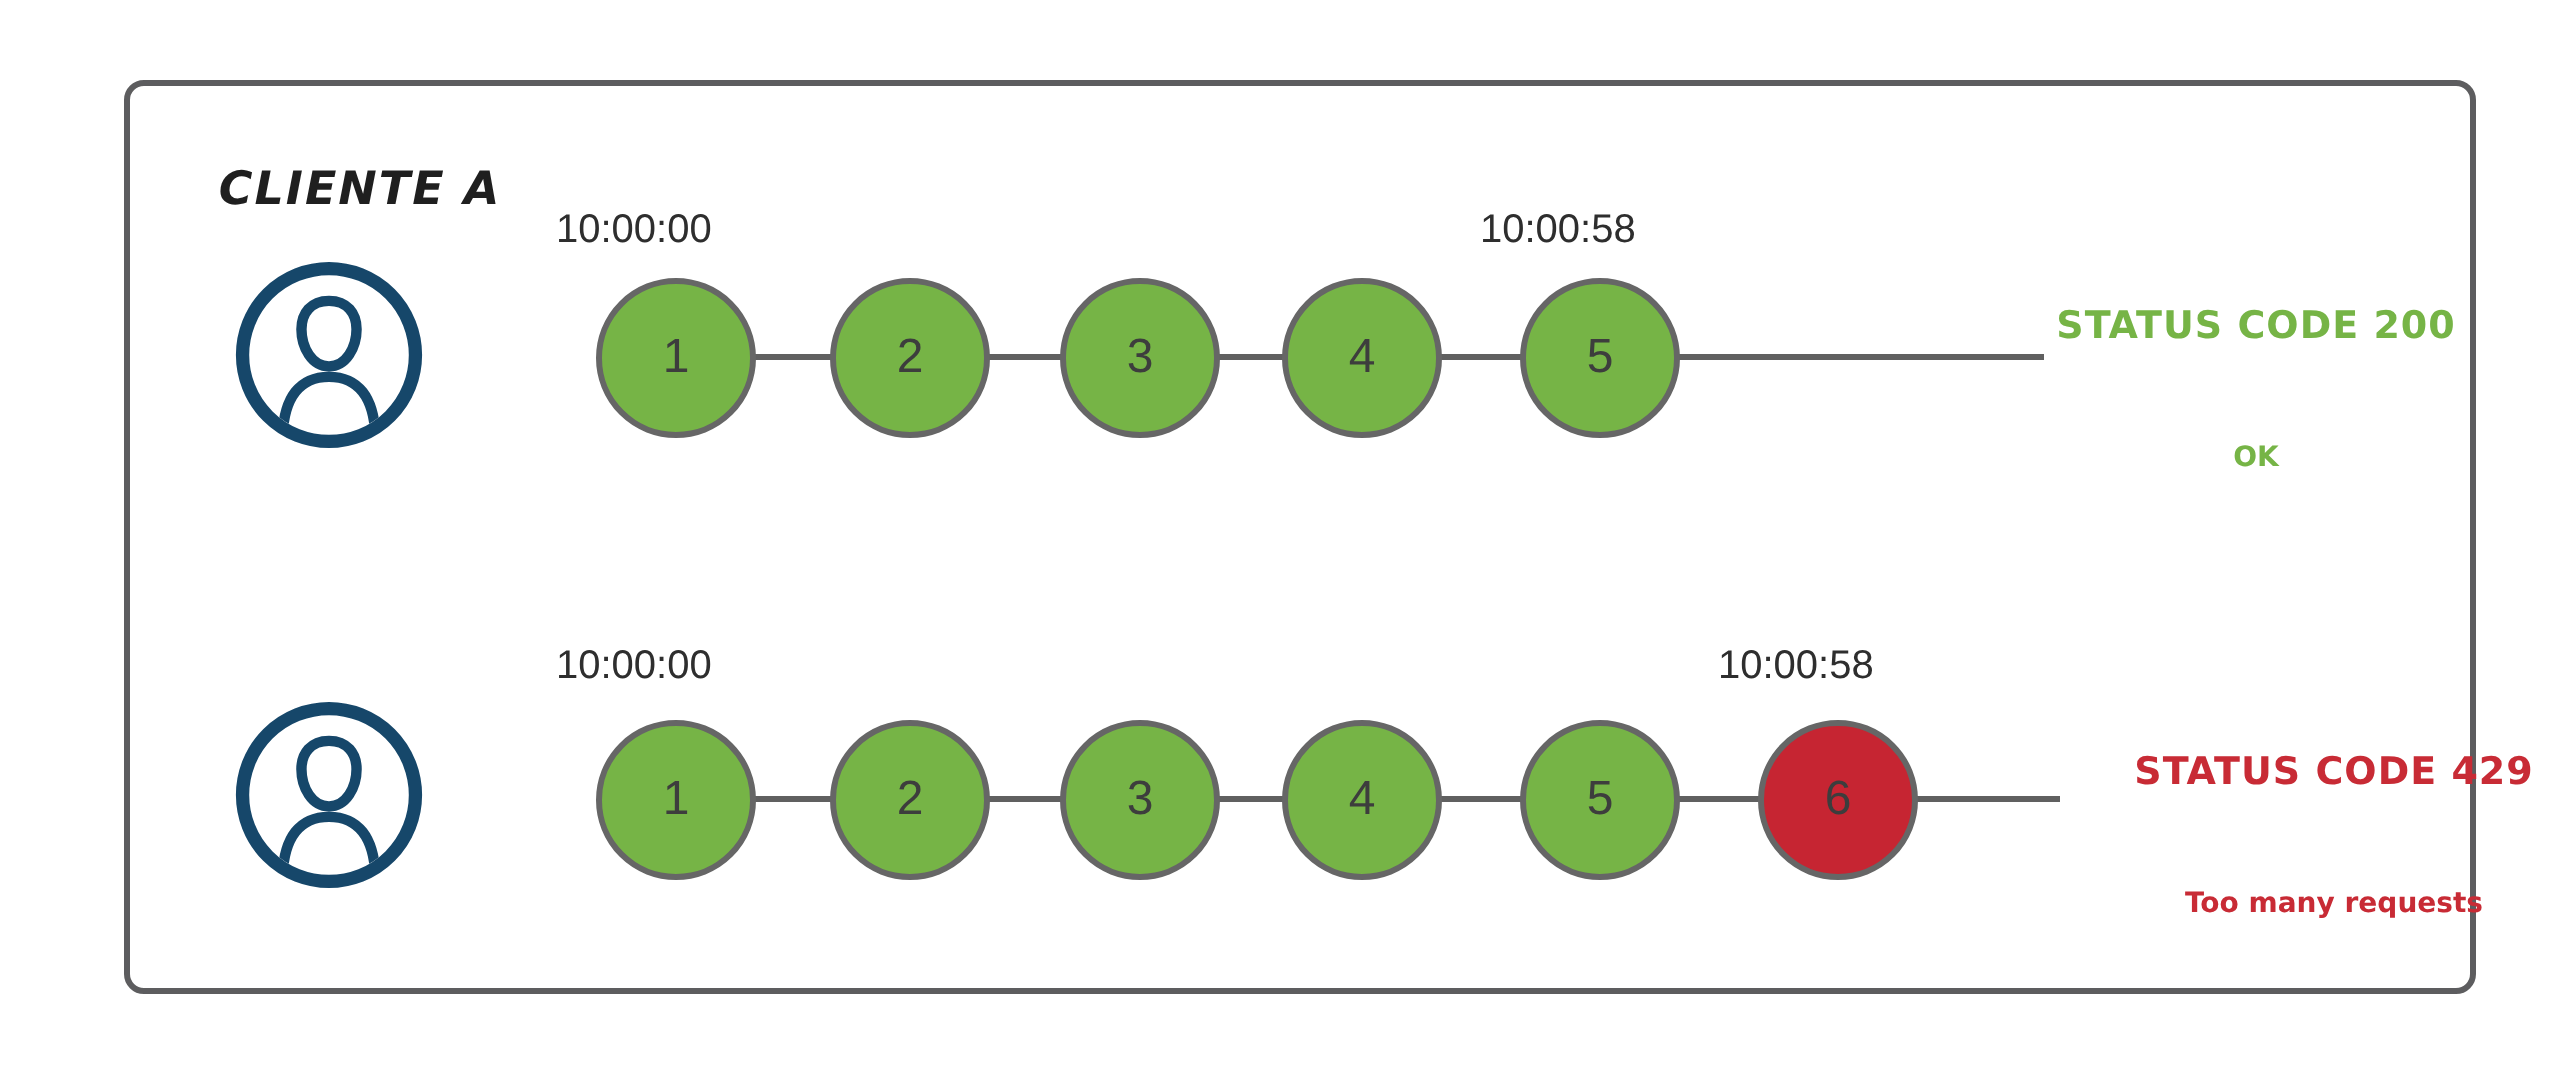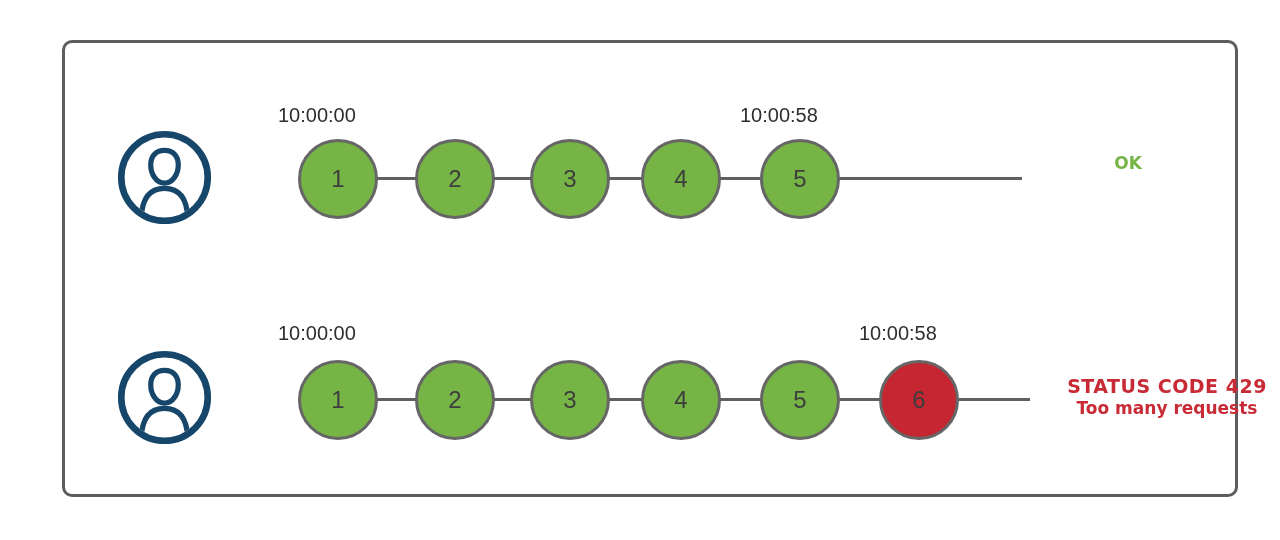--- a/index.html
+++ b/index.html
@@ -65,29 +65,30 @@
     margin-top: 20px;
   }
   .status {
     position: absolute;
     text-align: center;
     font-family: "DejaVu Sans", sans-serif;
     font-weight: bold;
     line-height: 22px;
   }
   .status .l1 { font-size: 19px; letter-spacing: 0.5px; white-space: nowrap; }
-  .status .l2 { font-size: 17px; white-space: nowrap; }
+  .status .l2 { font-size: 14px; white-space: nowrap; margin-top: 44px; }
 </style>
 </head>
 <body>
 
 <div class="stage">
 
   <div class="frame"></div>
 
+  <div class="client-label" style="left:95px; top:82px;">CLIENTE A</div>
 
   <div class="avatar-wrap" style="left: 117px; top: 130px; color: rgb(22, 71, 106);">
     <svg viewBox="0 0 100 100" aria-hidden="true">
       <defs>
         <clipPath id="clipA">
             <circle cx="50" cy="50" r="42"></circle>
           </clipPath>
       </defs>
       <circle cx="50" cy="50" r="45.5" fill="none" stroke="currentColor" stroke-width="7"></circle>
       <g clip-path="url(#clipA)" fill="none" stroke="currentColor" stroke-width="5.5">
@@ -102,20 +103,21 @@
 
   <div class="tl-line" style="left:338px; top:177px; width:684px;"></div>
 
   <div class="circle" style="left: 298px; top: 139px; background-color: rgb(118, 180, 70);">1</div>
   <div class="circle" style="left: 415px; top: 139px; background-color: rgb(118, 180, 70);">2</div>
   <div class="circle" style="left: 530px; top: 139px; background-color: rgb(118, 180, 70);">3</div>
   <div class="circle" style="left: 641px; top: 139px; background-color: rgb(118, 180, 70);">4</div>
   <div class="circle" style="left: 760px; top: 139px; background-color: rgb(118, 180, 70);">5</div>
 
   <div class="status" style="left: 1022px; top: 152px; width: 212px; color: rgb(118, 180, 70);">
+    <div class="l1">STATUS CODE 200</div>
     <div class="l2">OK</div>
   </div>
 
 
   <div class="avatar-wrap" style="left: 117px; top: 350px; color: rgb(22, 71, 106);">
     <svg viewBox="0 0 100 100" aria-hidden="true">
       <defs>
         <clipPath id="clipB">
             <circle cx="50" cy="50" r="42"></circle>
           </clipPath>

